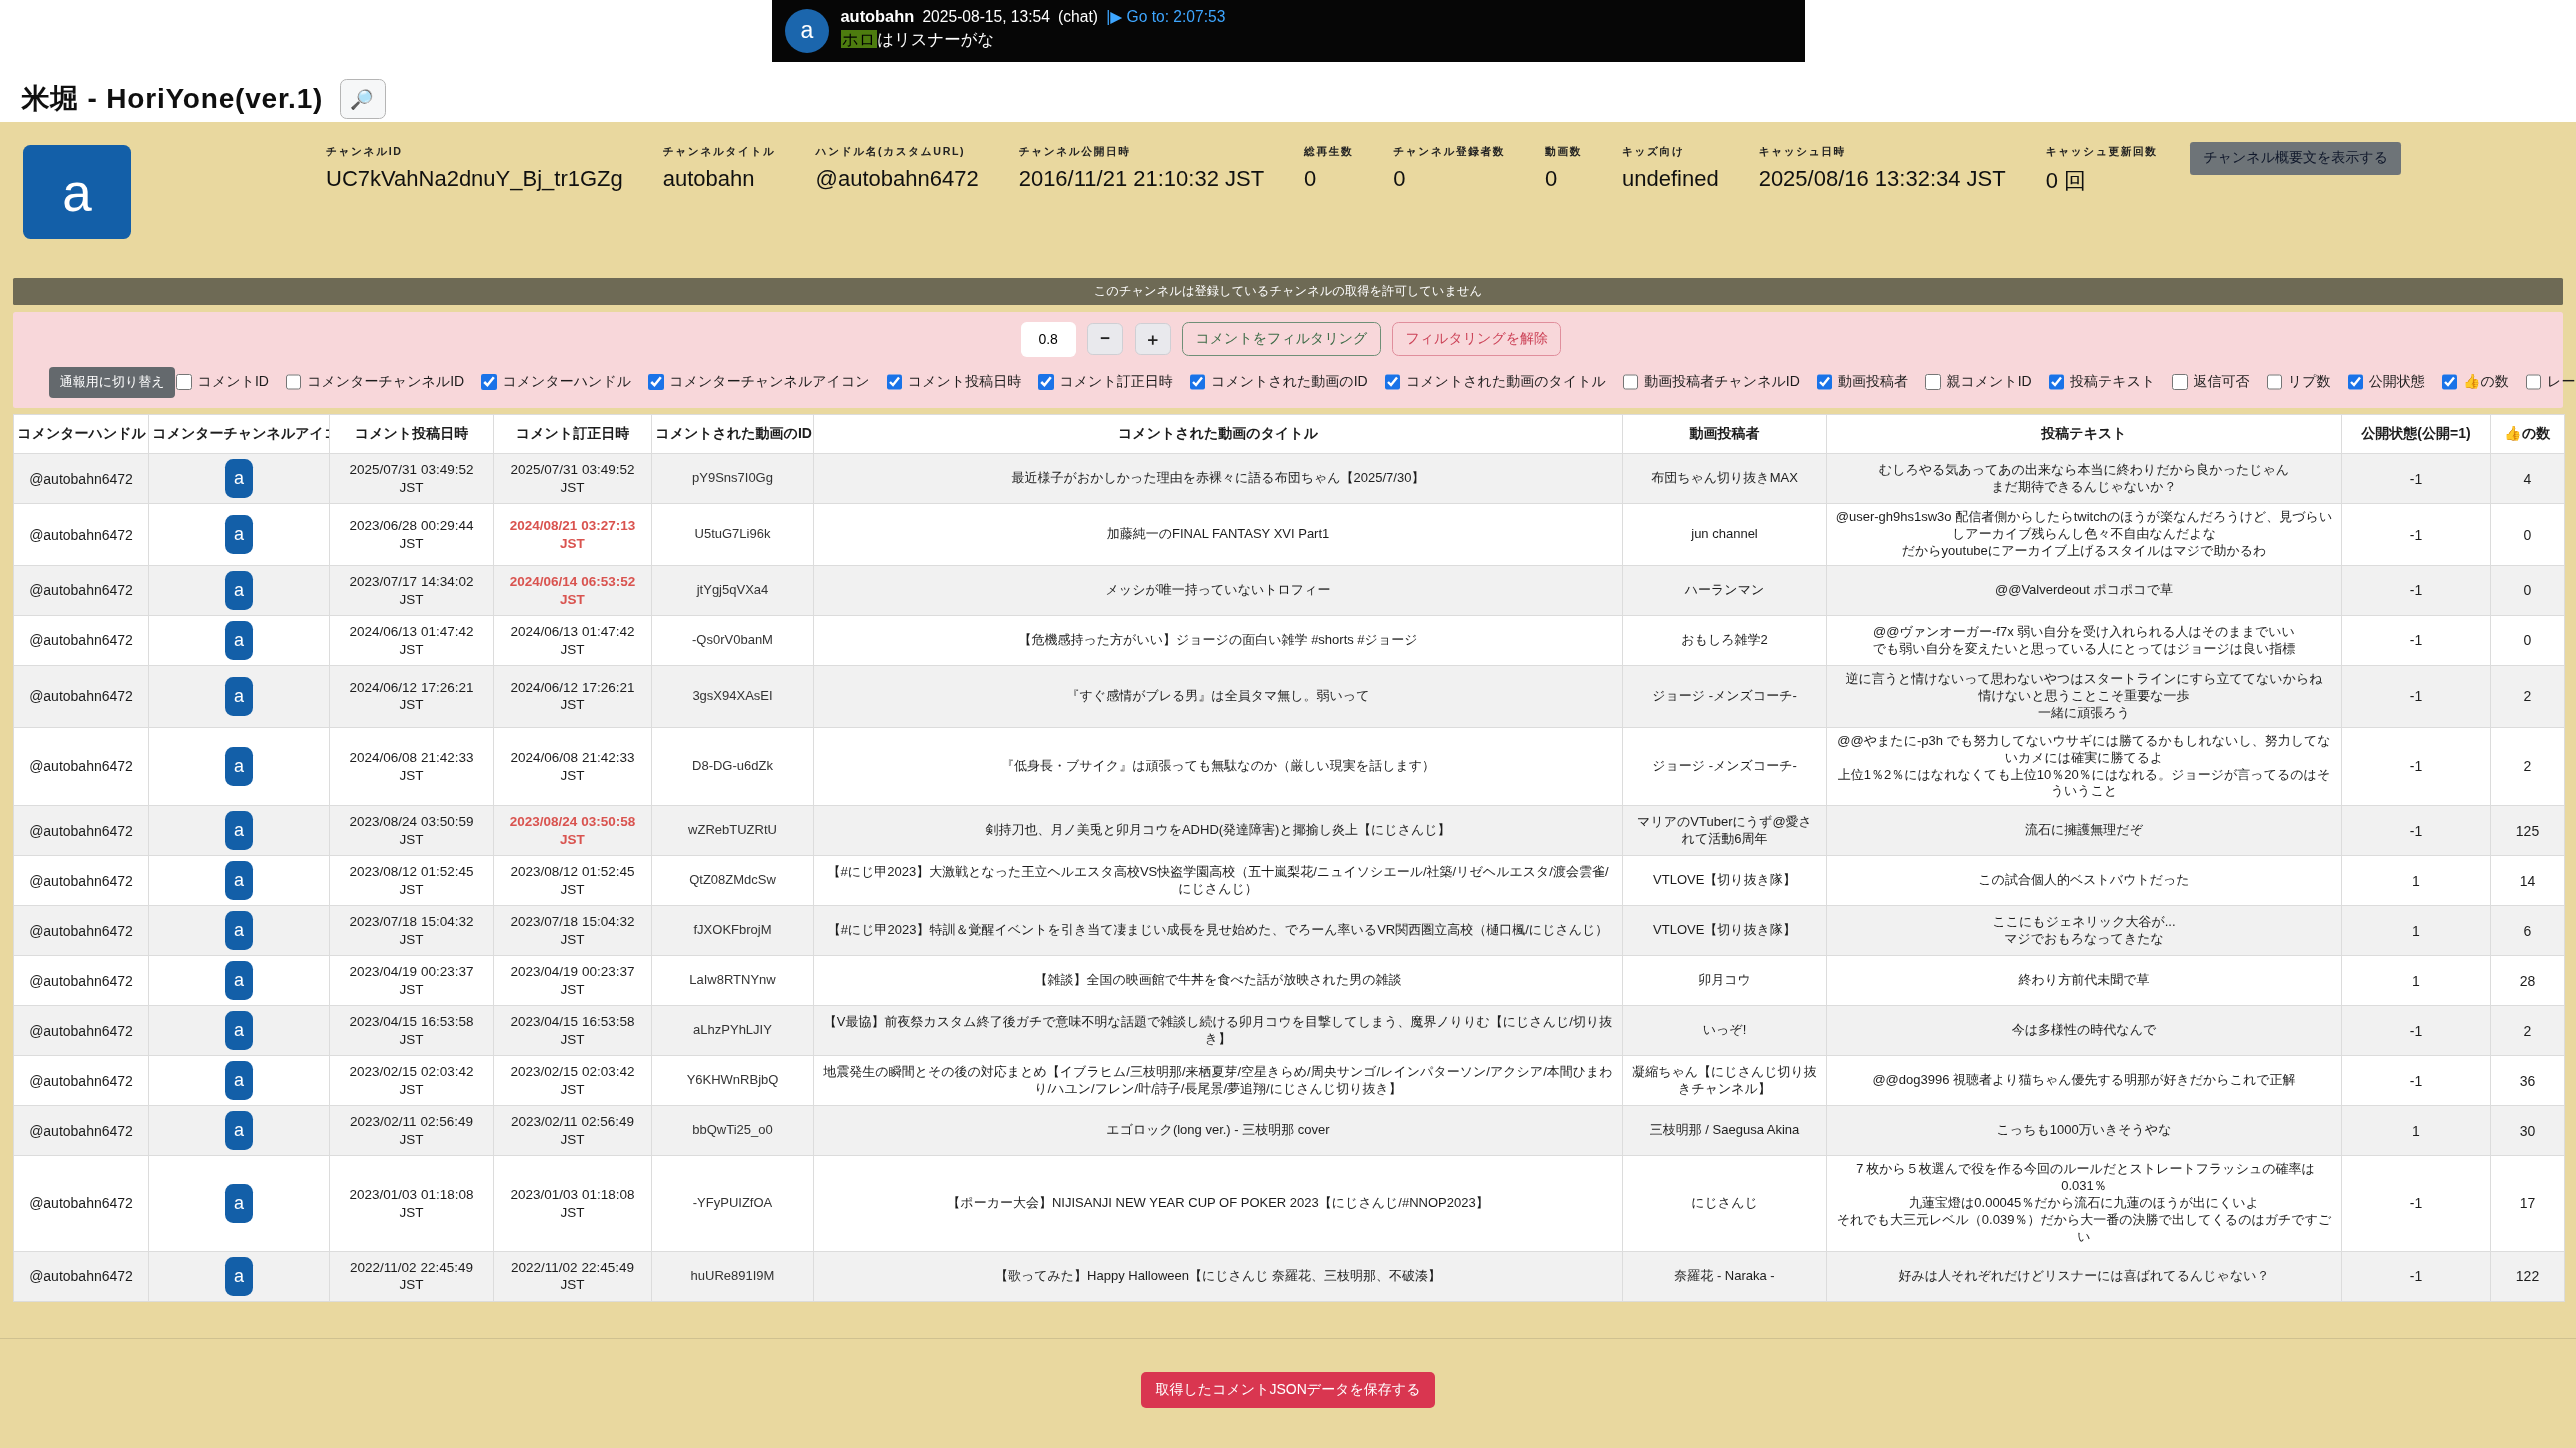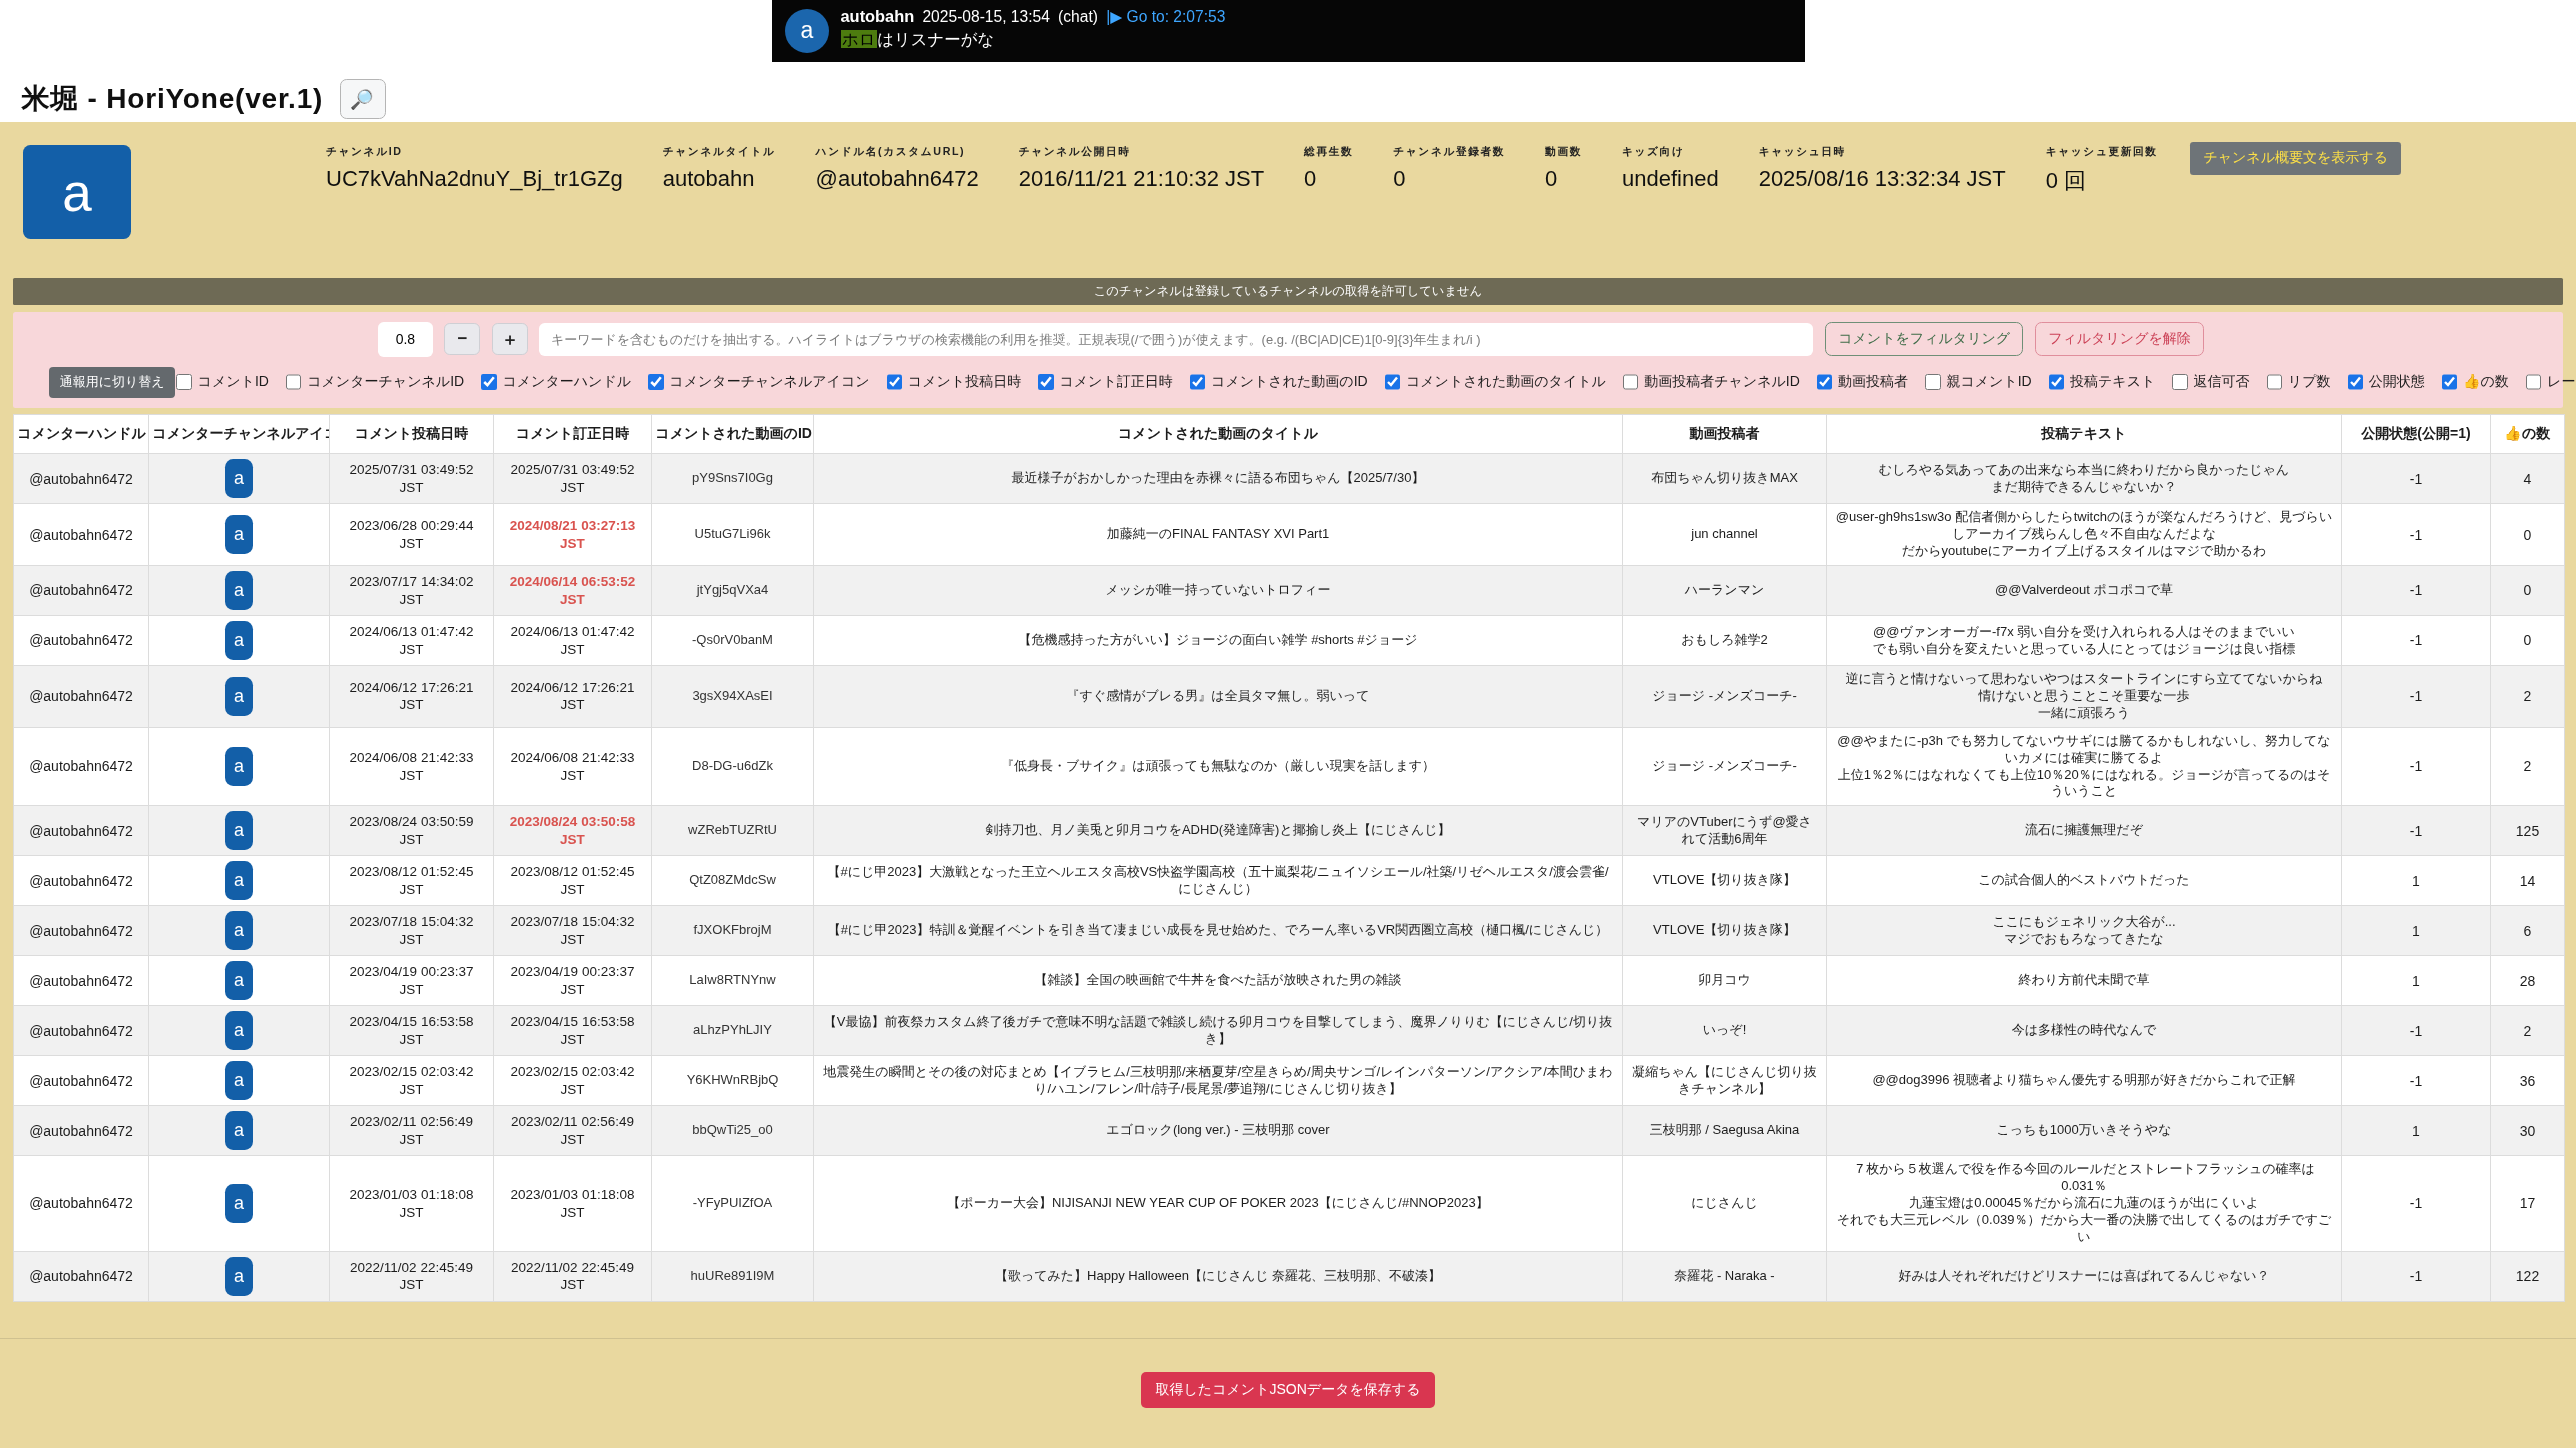--- a/index.html
+++ b/index.html
@@ -45,21 +45,21 @@
   
   .channel{position:relative;padding:23px 13px 0 23px;height:156px;box-sizing:border-box;display:flex;}
   .channel-avatar{
     width:108px;height:94px;border-radius:7.4px;background:#135fa8;flex:0 0 auto;
     display:flex;align-items:center;justify-content:center;color:#fff;font-size:53px;
   }
   .channel-fields{display:flex;gap:40px;margin-left:195px;align-items:flex-start;}
   .field .f-label{font-size:10.7px;font-weight:bold;letter-spacing:1.6px;color:#222;margin-bottom:6.6px;white-space:nowrap;}
   .field .f-value{font-size:22px;color:#101010;white-space:nowrap;}
   .summary-btn{
-    position:absolute;right:175px;top:20px;background:#6e7478;color:#fde047;border:none;
+    position:absolute;right:175px;top:20px;background:#6e7478;color:#0f172a;border:none;
     border-radius:3.3px;font-size:14px;padding:7.4px 13px;cursor:pointer;
   }
   
   .notice{
     margin:0 13px;background:#6e6a55;color:#fff;font-size:12.3px;text-align:center;
     padding:5px 0;border-radius:1.6px;
   }
   
   .filter-panel{margin:6.6px 13px 0 13px;background:#f8d7da;border-radius:2.5px;padding:10px 10px 10px 16px;box-sizing:border-box;}
   .filter-row1{display:flex;justify-content:center;align-items:center;gap:11.5px;}
@@ -194,21 +194,20 @@
 
 <div class="filter-panel">
   <div class="filter-row1">
     <input class="threshold-input" type="text" value="0.8" style="">
     <div class="step-btn">
       <span>−</span>
     </div>
     <div class="step-btn">
       <span>＋</span>
     </div>
-    <input class="keyword-input" type="text" placeholder="キーワードを含むものだけを抽出する。ハイライトはブラウザの検索機能の利用を推奨。正規表現(/で囲う)が使えます。(e.g. /(BC|AD|CE)1[0-9]{3}年生まれ/i )" style="">
     <button class="btn-outline-green">コメントをフィルタリング</button>
     <button class="btn-outline-red">フィルタリングを解除</button>
   </div>
   <div class="filter-row2">
     <button class="btn-gray">通報用に切り替え</button>
     <span id="checkbox-host" style="display:flex;align-items:center;gap:17px;">
         <label class="cb">
           <input type="checkbox" style="">
           <span>コメントID</span>
         </label>

